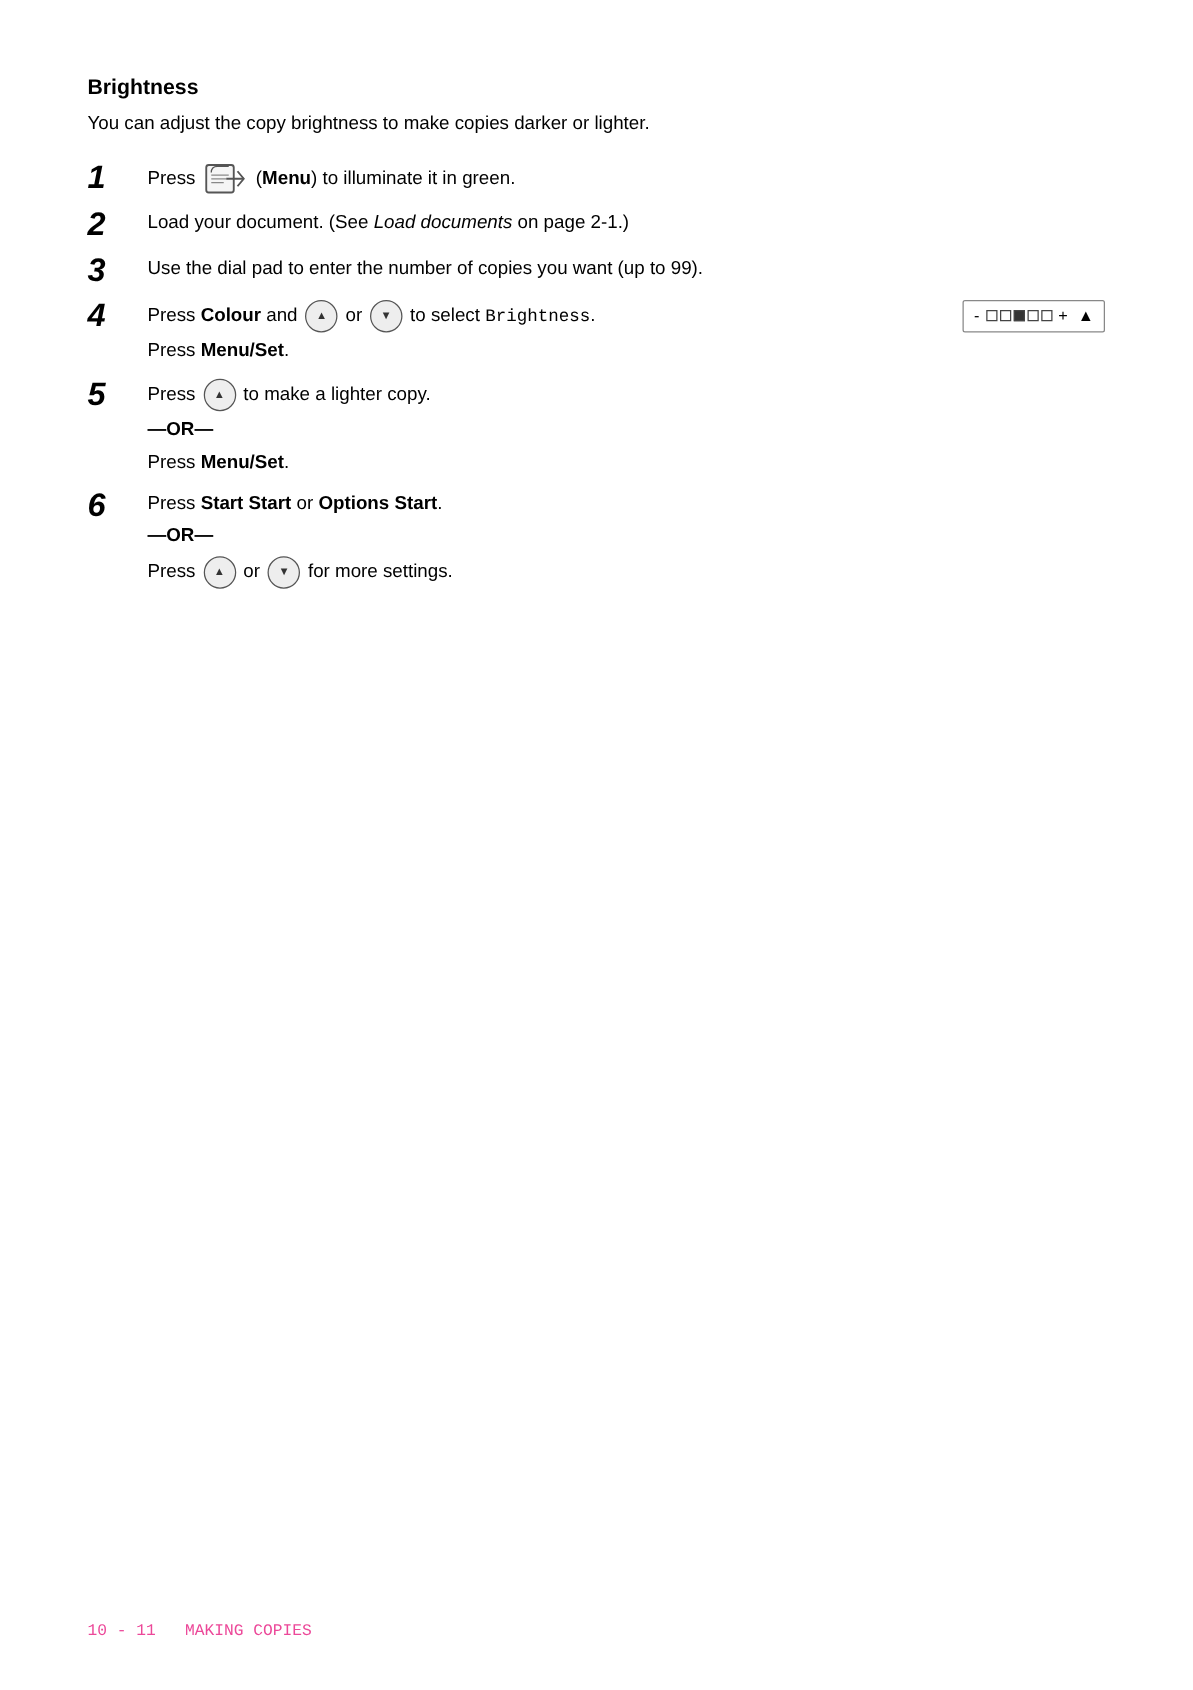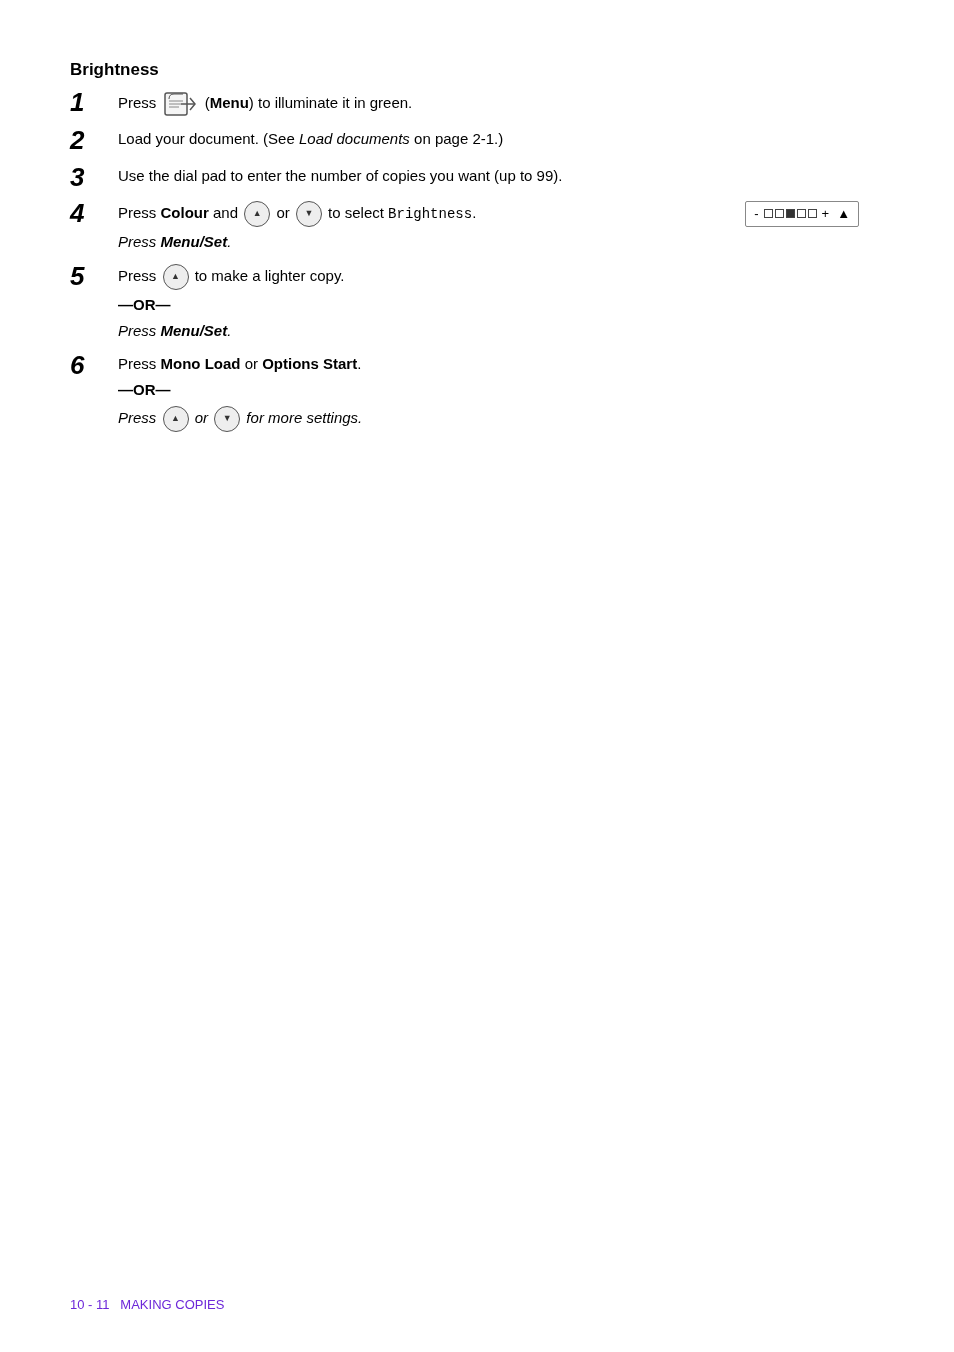--- a/index.html
+++ b/index.html
@@ -6,21 +6,21 @@
     body {
       background: #fff;
       font-family: Arial, Helvetica, sans-serif;
       font-size: 15px;
       color: #000;
       width: 954px;
       min-height: 1352px;
       position: relative;
     }
     .page {
-      padding: 60px 95px 80px 70px;
+      padding: 60px 70px 80px 70px;
       min-height: 1352px;
       position: relative;
     }
     h2 {
       font-size: 17px;
       font-weight: bold;
       margin-bottom: 10px;
     }
     .intro {
       font-size: 15px;
@@ -54,21 +54,20 @@
       font-style: italic;
       margin-top: 22px;
     }
     .step-content code {
       font-family: 'Courier New', monospace;
       font-size: 14px;
     }
     .sub-step {
       margin-left: 0px;
       margin-top: 4px;
-      font-style: italic;
     }
     
     .btn-icon {
       display: inline-flex;
       align-items: center;
       justify-content: center;
       border: 1.5px solid #555;
       border-radius: 50%;
       width: 26px;
       height: 26px;
@@ -139,33 +138,35 @@
       background: #333;
     }
     .bi-plus { margin-left: 3px; margin-right: 4px; }
     .bi-arrow { font-size: 13px; margin-left: 4px; }
 
     .footer {
       position: absolute;
       bottom: 40px;
       left: 70px;
       font-size: 13px;
-      color: #6d28d9;
+      color: #ec4899;
+      font-family: Liberation Mono, monospace;
     }
     .or-block {
       font-weight: bold;
       margin: 4px 0 4px 0;
     }
   </style>
 </head>
 <body>
 
 <div class="page">
 
   <h2>Brightness</h2>
+  <p class="intro">You can adjust the copy brightness to make copies darker or lighter.</p>
 
   <div class="steps">
 
     <div class="step">
       <span class="step-number">1</span>
       <div class="step-content">
         Press 
         <span class="btn-icon-copy">
           <svg class="copy-icon-svg" viewBox="0 0 36 28" fill="none" xmlns="http://www.w3.org/2000/svg">
 
@@ -237,21 +238,21 @@
         <div class="or-block">—OR—</div>
         <div class="sub-step">
           Press <b>Menu/Set</b>.
         </div>
       </div>
     </div>
 
     <div class="step">
       <span class="step-number">6</span>
       <div class="step-content">
-        Press <b>Mono Load</b> or <b>Options Start</b>.
+        Press <b>Start Start</b> or <b>Options Start</b>.
         <div class="or-block">—OR—</div>
         <div class="sub-step">
           Press 
           <span class="btn-icon arrow-up"></span>
           or 
           <span class="btn-icon arrow-down"></span>
           for more settings.
         </div>
       </div>
     </div>

